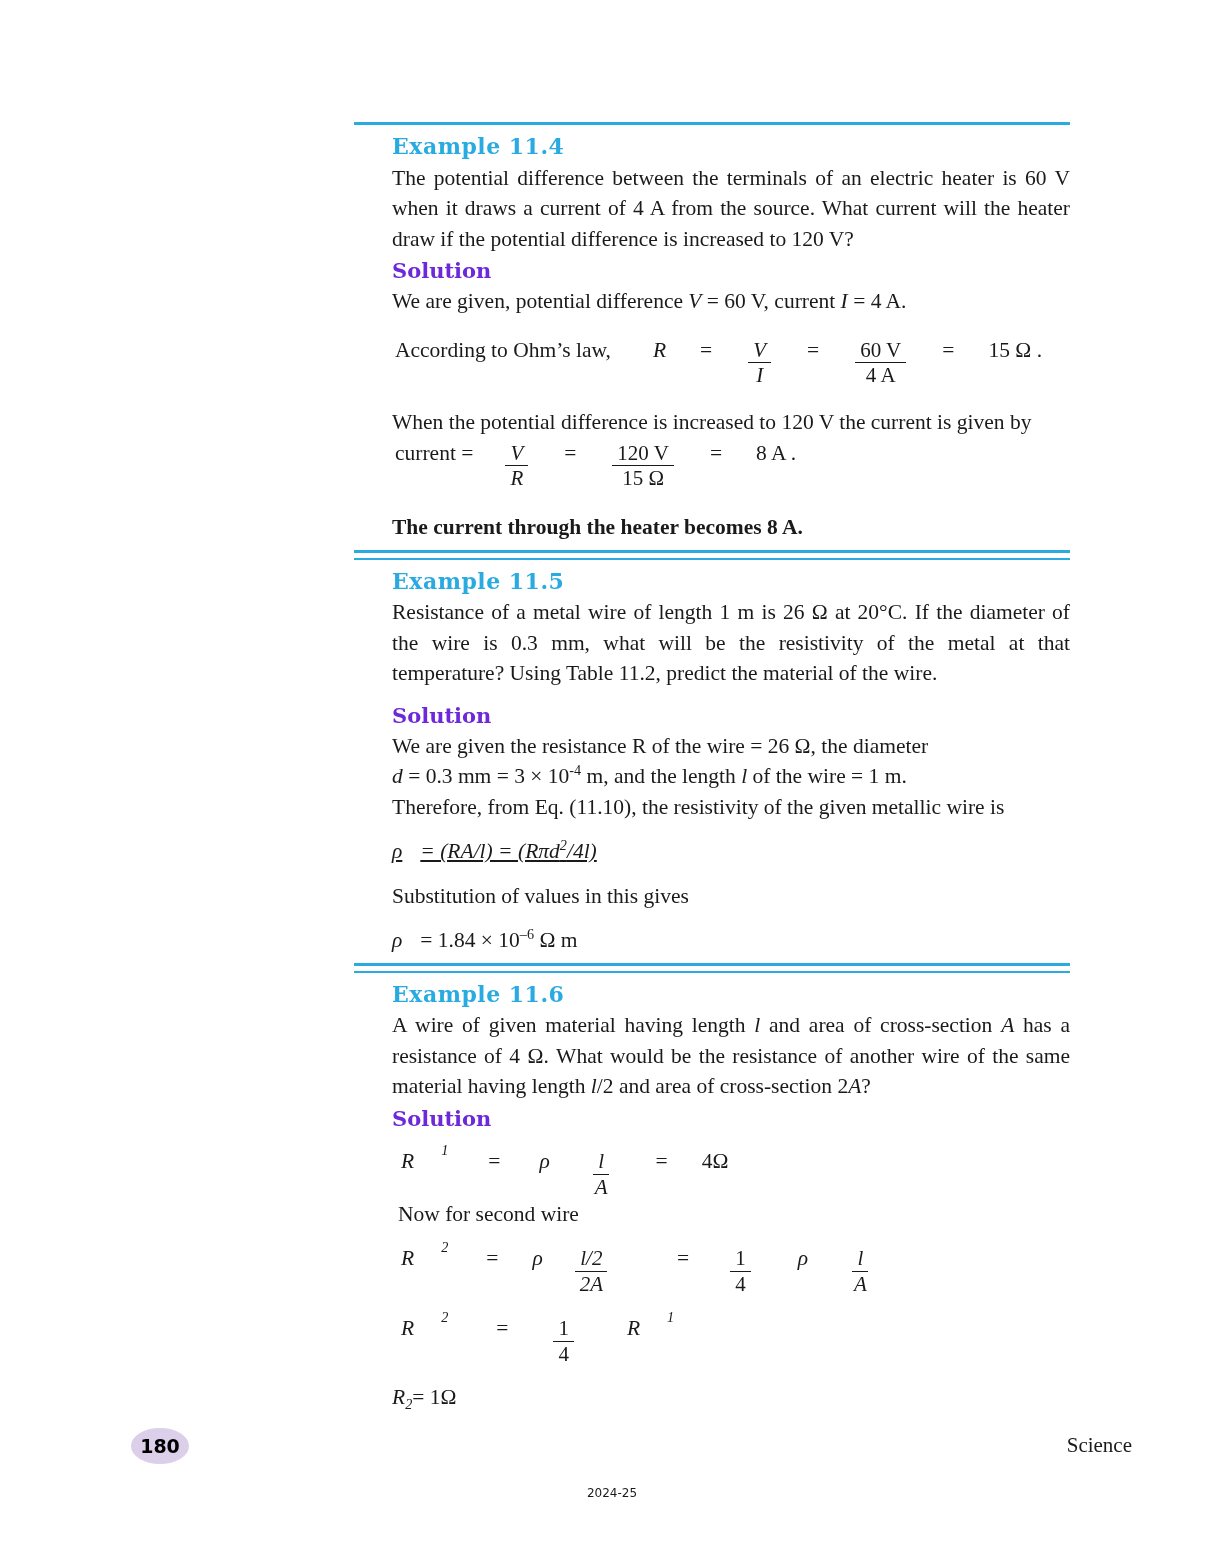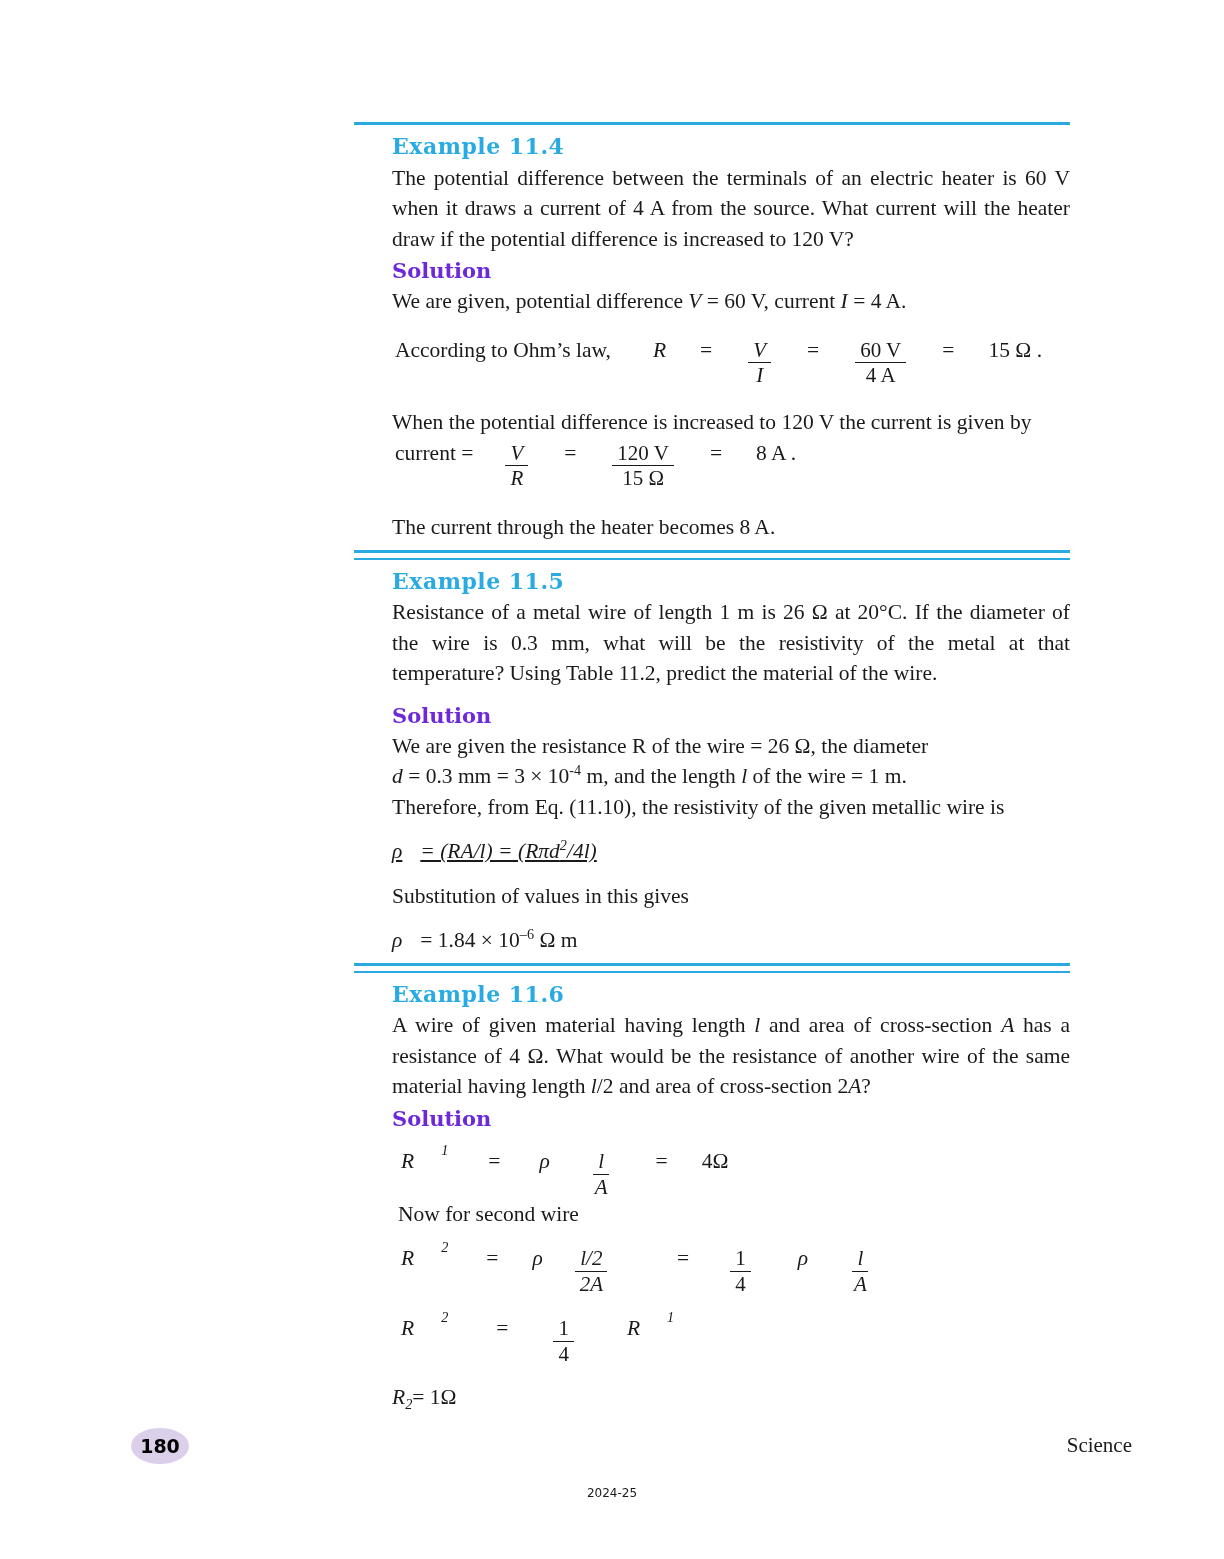--- a/index.html
+++ b/index.html
@@ -195,21 +195,21 @@
         </span>
         <span class="op">=</span>
         <span class="frac">
           <span class="num">120 V</span>
           <span class="den">15 Ω</span>
         </span>
         <span class="op">=</span>
         <span class="txt">8  A .</span>
       </div>
 
-      <p class="para" style="margin-top:22px;">The current through the heater becomes 8 A.</p>
+      <p class="para" style="margin-top:22px;font-weight:bold;">The current through the heater becomes 8 A.</p>
 
       <div class="rule-gap-sm"></div>
       <div class="rule-thick"></div>
     </div>
 
     <div>
 
       <div class="rule-gap-xs"></div>
       <div class="rule-thin"></div>
 

